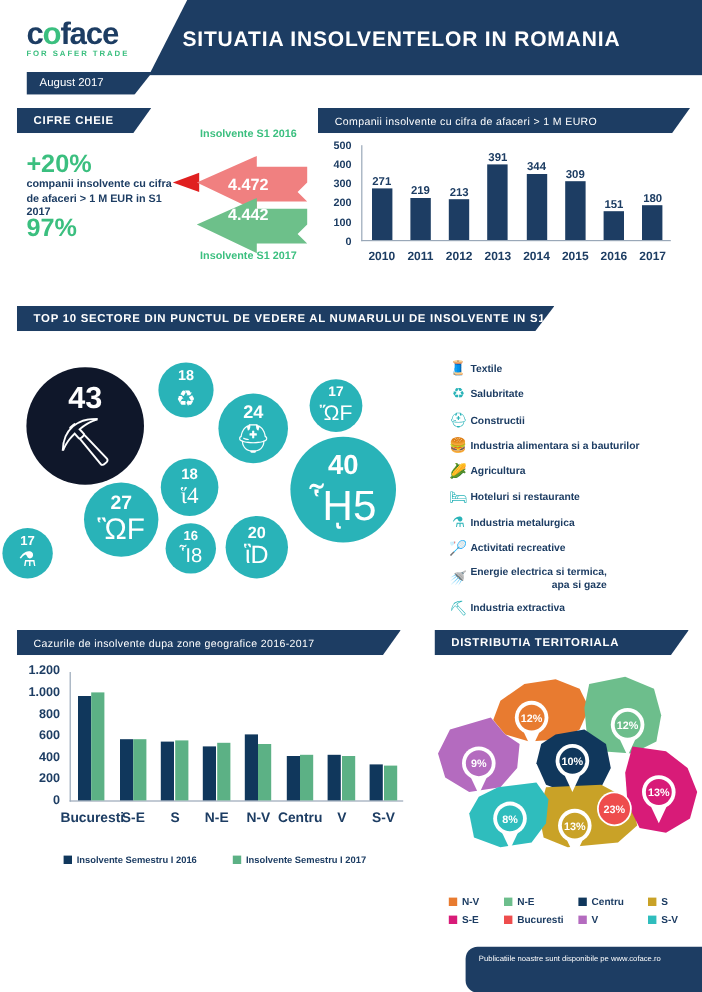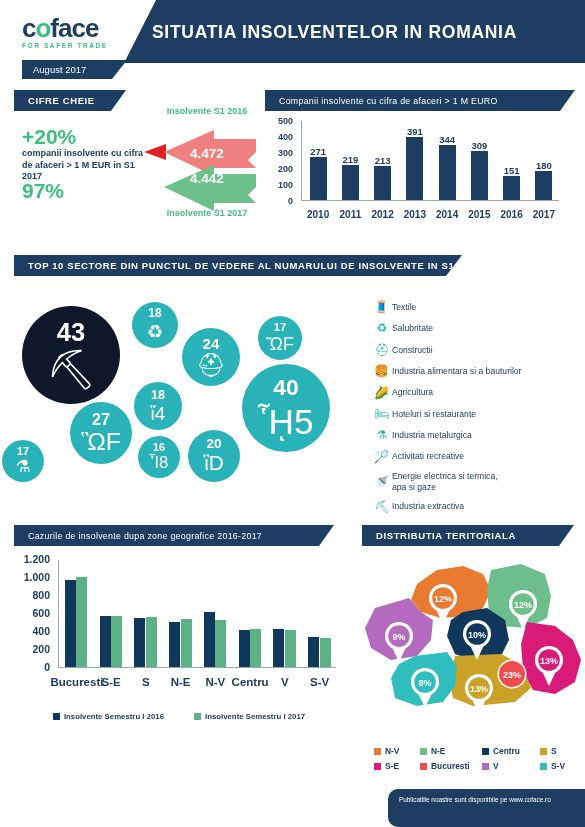--- a/index.html
+++ b/index.html
@@ -76,21 +76,21 @@
   .bubble {
     position: absolute; border-radius: 50%; background: #29b3b8;
     display: flex; flex-direction: column; align-items: center; justify-content: flex-start;
   }
   .bubble .num { color: #ffffff; font-weight: bold; line-height: 1; }
   .bubble .gly { color: #ffffff; line-height: 1; }
 
   .legend-sect { position: absolute; left: 372px; top: 300px; width: 210px; }
   .lg-row { display: flex; align-items: center; margin-bottom: 7.4px; }
   .lg-ico { width: 20px; font-size: 12px; color: #29b3b8; text-align: center; flex: none; }
-  .lg-txt { font-size: 8.6px; font-weight: normal; color: #1d3d63; line-height: 10.5px; }
+  .lg-txt { font-size: 8.6px; font-weight: bold; color: #1d3d63; line-height: 10.5px; text-align: right; }
 
   
   .bc2-banner { left: 14px; top: 525px; width: 320px; clip-path: polygon(0 0, 320px 0, 305px 21px, 0 21px); }
   .bc2 { position: absolute; left: 14px; top: 556px; width: 330px; height: 170px; }
   .bc2 .axis-lbl { position: absolute; font-size: 10.5px; font-weight: bold; color: #1d3d63; text-align: right; width: 36px; }
   .bc2 .plot { position: absolute; left: 44px; top: 4px; width: 278px; height: 108px; border-left: 1.5px solid #9aa8b8; border-bottom: 1.5px solid #9aa8b8; }
   .bc2 .bar { position: absolute; bottom: 0; width: 11px; }
   .bc2 .b16 { background: #10375c; }
   .bc2 .b17 { background: #5cb185; }
   .bc2 .xcat { position: absolute; top: 116px; font-size: 11.5px; font-weight: bold; color: #1d3d63; text-align: center; width: 52px; }
@@ -215,21 +215,21 @@
     <div class="bubble" style="left: 182px; top: 40px; width: 58px; height: 58px; background: rgb(41, 179, 184); padding-top: 8.12px;">
       <div class="num" style="font-size: 15.08px;">24</div>
       <div class="gly" style="font-size: 23.2px; margin-top: 2.9px;">⛑</div>
     </div>
     <div class="bubble" style="left: 258px; top: 28px; width: 44px; height: 44px; background: rgb(41, 179, 184); padding-top: 6.16px;">
       <div class="num" style="font-size: 11.44px;">17</div>
       <div class="gly" style="font-size: 17.6px; margin-top: 2.2px;">ὬF</div>
     </div>
     <div class="bubble" style="left: 134px; top: 94px; width: 48px; height: 48px; background: rgb(41, 179, 184); padding-top: 6.72px;">
       <div class="num" style="font-size: 12.48px;">18</div>
-      <div class="gly" style="font-size: 19.2px; margin-top: 2.4px;">ἵ4</div>
+      <div class="gly" style="font-size: 19.2px; margin-top: 2.4px; font-family: Liberation Serif, serif;">ἵ4</div>
     </div>
     <div class="bubble" style="left: 242px; top: 76px; width: 88px; height: 88px; background: rgb(41, 179, 184); padding-top: 12.32px;">
       <div class="num" style="font-size: 22.88px;">40</div>
       <div class="gly" style="font-size: 35.2px; margin-top: 4.4px;">ᾟ5</div>
     </div>
     <div class="bubble" style="left: 70px; top: 114px; width: 62px; height: 62px; background: rgb(41, 179, 184); padding-top: 8.68px;">
       <div class="num" style="font-size: 16.12px;">27</div>
       <div class="gly" style="font-size: 24.8px; margin-top: 3px;">ὫF</div>
     </div>
     <div class="bubble" style="left: 2px; top: 152px; width: 42px; height: 42px; background: rgb(41, 179, 184); padding-top: 5.88px;">

